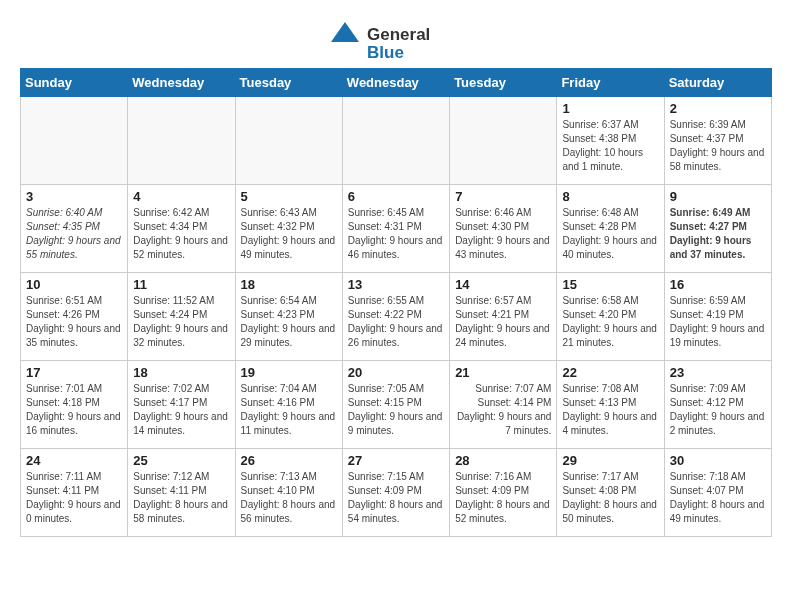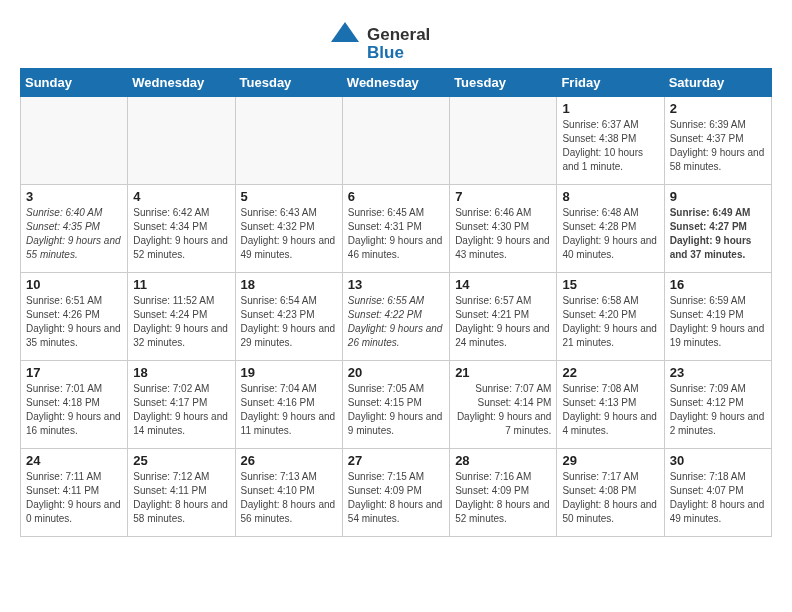--- a/index.html
+++ b/index.html
@@ -180,21 +180,21 @@
 Daylight: 9 hours and 32 minutes.</div>
         </td>
         <td>
           <span class="day-num">18</span>
           <div class="day-info" style="white-space: pre-line;">Sunrise: 6:54 AM
 Sunset: 4:23 PM
 Daylight: 9 hours and 29 minutes.</div>
         </td>
         <td>
           <span class="day-num">13</span>
-          <div class="day-info" style="white-space: pre-line; font-style: italic;">Sunrise: 6:55 AM
+          <div class="day-info" style="white-space: pre-line;">Sunrise: 6:55 AM
 Sunset: 4:22 PM
 Daylight: 9 hours and 26 minutes.</div>
         </td>
         <td>
           <span class="day-num">14</span>
           <div class="day-info" style="white-space: pre-line;">Sunrise: 6:57 AM
 Sunset: 4:21 PM
 Daylight: 9 hours and 24 minutes.</div>
         </td>
         <td>

